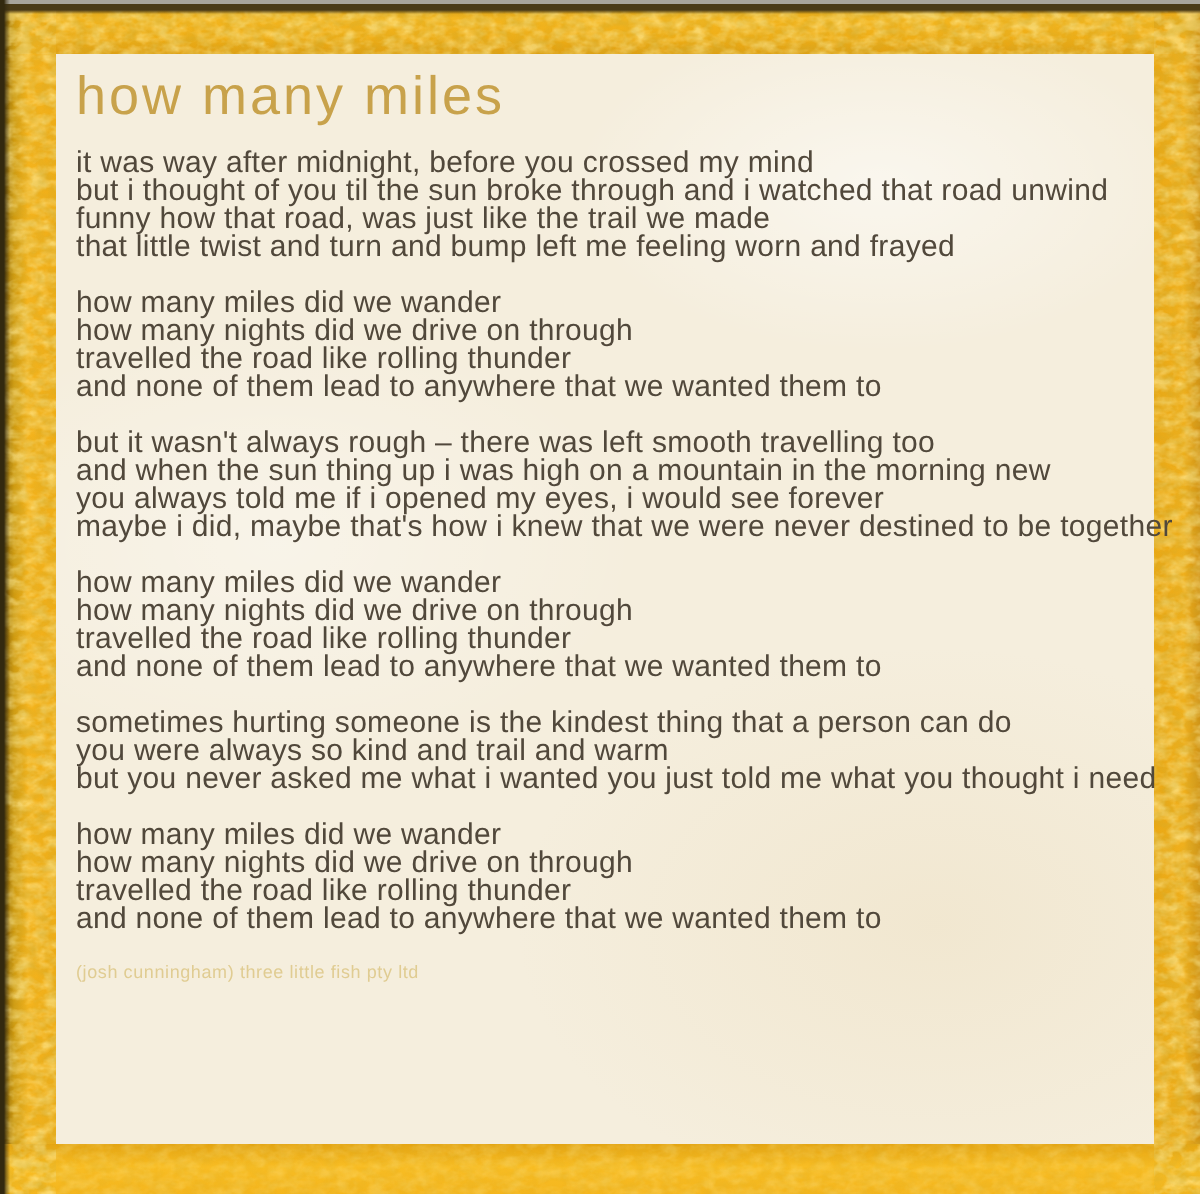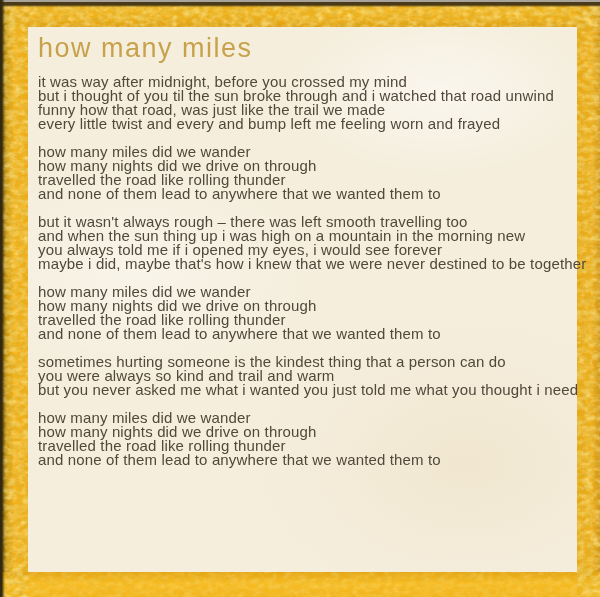--- a/index.html
+++ b/index.html
@@ -102,21 +102,21 @@
   <div class="edge-top"></div>
   <div class="edge-left"></div>
 
   <div class="content">
     <h1 class="song-title">how many miles</h1>
 
     <div class="stanza">
       <div class="lyric-line">it was way after midnight, before you crossed my mind</div>
       <div class="lyric-line">but i thought of you til the sun broke through and i watched that road unwind</div>
       <div class="lyric-line">funny how that road, was just like the trail we made</div>
-      <div class="lyric-line">every little twist and every and bump left me feeling worn and frayed</div>
+      <div class="lyric-line">that little twist and turn and bump left me feeling worn and frayed</div>
     </div>
 
     <div class="stanza">
       <div class="lyric-line">how many miles did we wander</div>
       <div class="lyric-line">how many nights did we drive on through</div>
       <div class="lyric-line">travelled the road like rolling thunder</div>
       <div class="lyric-line">and none of them lead to anywhere that we wanted them to</div>
     </div>
 
     <div class="stanza">
@@ -139,14 +139,15 @@
       <div class="lyric-line">but you never asked me what i wanted you just told me what you thought i need</div>
     </div>
 
     <div class="stanza">
       <div class="lyric-line">how many miles did we wander</div>
       <div class="lyric-line">how many nights did we drive on through</div>
       <div class="lyric-line">travelled the road like rolling thunder</div>
       <div class="lyric-line">and none of them lead to anywhere that we wanted them to</div>
     </div>
 
+    <div class="credit-line">(josh cunningham) three little fish pty ltd</div>
   </div>
 </div>
 
 </body></html>

